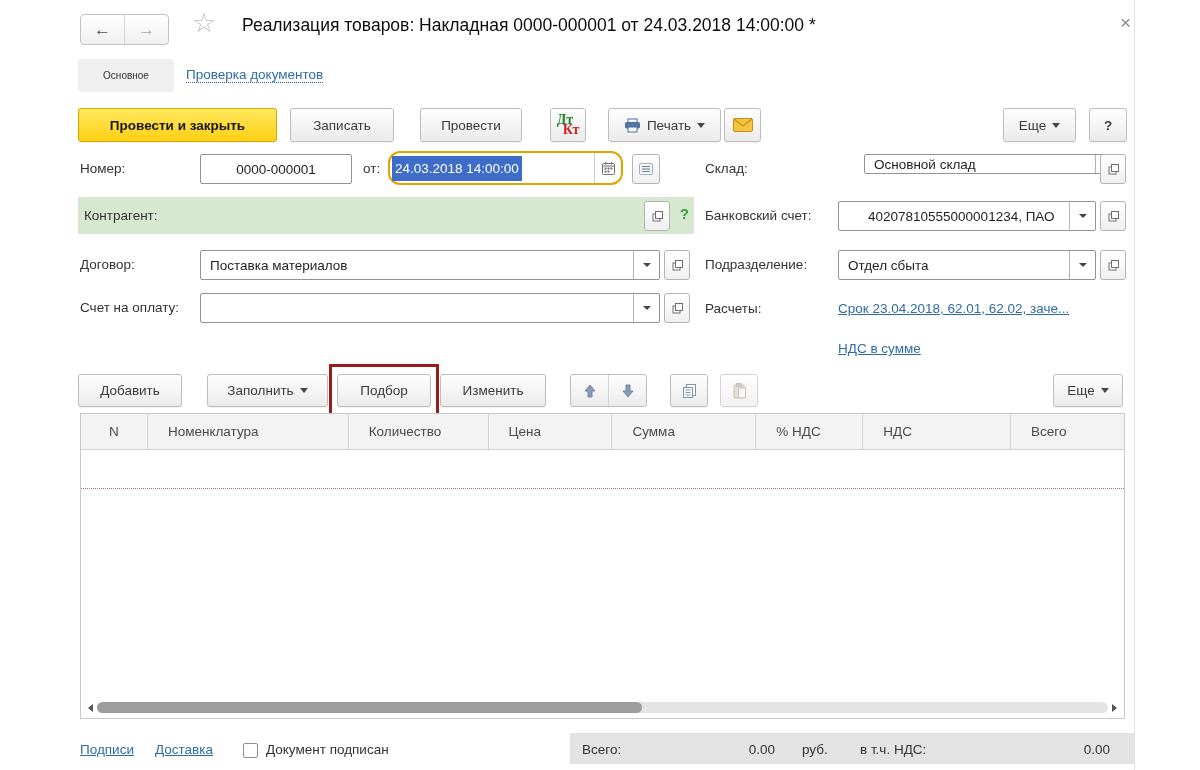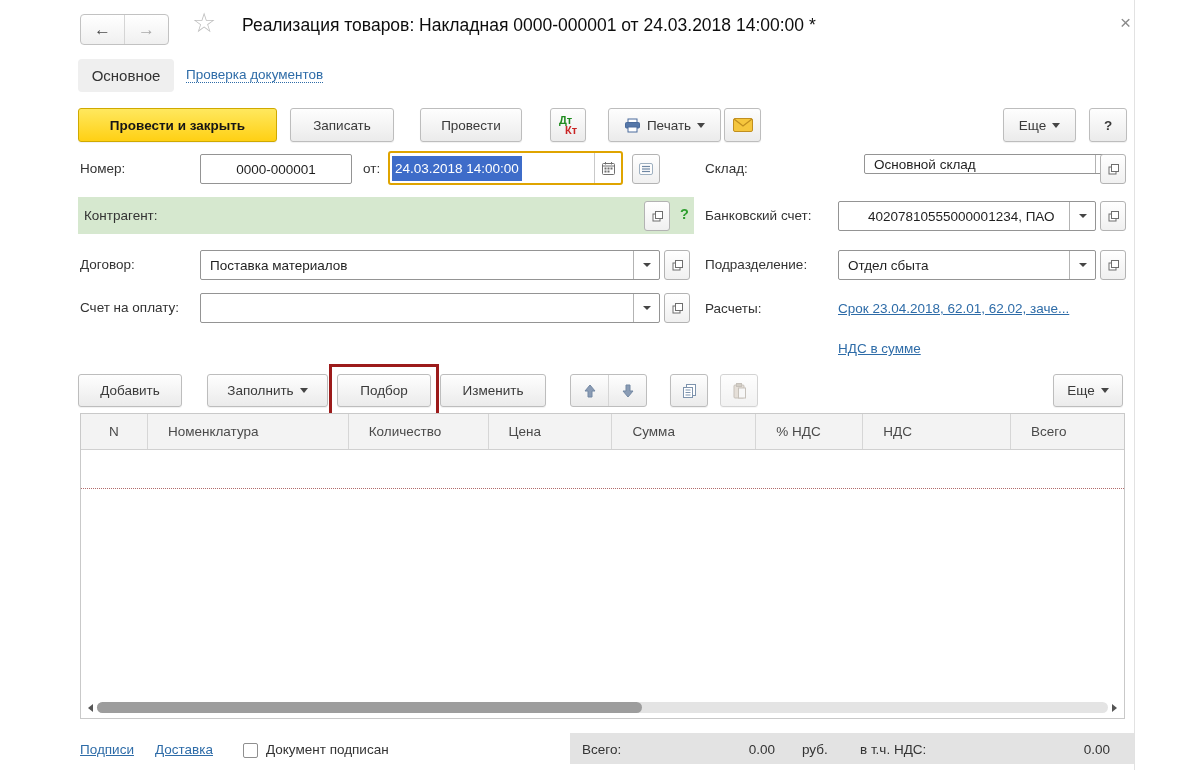--- a/index.html
+++ b/index.html
@@ -15,21 +15,21 @@
   .field{background:#fff;border:1px solid #949494;border-radius:2px;display:flex;align-items:center;
          font-size:13.5px;color:#1f1f1f;box-sizing:border-box;}
   .field .val{flex:1;padding:0 9px;white-space:nowrap;overflow:hidden;}
   .combo-arrow{width:25px;align-self:stretch;border-left:1px solid #b3b3b3;display:flex;align-items:center;justify-content:center;}
   .sq-btn{border:1px solid #b3b3b3;border-radius:3px;background:linear-gradient(#ffffff,#f0f0f0);
           display:flex;align-items:center;justify-content:center;box-sizing:border-box;}
   .link{color:#2e6ca8;text-decoration:underline;font-size:13.5px;cursor:pointer;white-space:nowrap;}
   .label{font-size:13.5px;color:#333;white-space:nowrap;}
   .th{border-right:1px solid #d6d6d6;display:flex;align-items:center;padding-left:20px;
       font-size:13.5px;color:#4a4a4a;box-sizing:border-box;}
-  .dtkt{display:flex;flex-direction:column;line-height:10px;font-size:11px;font-weight:bold;}
+  .dtkt{display:flex;flex-direction:column;line-height:10px;font-size:14px;font-weight:bold;font-family:Liberation Serif, serif;}
   .dtkt .dt{color:#1e8b1e;}
   .dtkt .kt{color:#c92323;margin-left:6px;}
   .tri-left{width:0;height:0;border-top:4px solid transparent;border-bottom:4px solid transparent;border-right:5px solid #555;}
   .tri-right{width:0;height:0;border-top:4px solid transparent;border-bottom:4px solid transparent;border-left:5px solid #555;}
 </style>
 </head>
 <body>
 
 <div class="screen">
 
@@ -44,21 +44,21 @@
     </div>
   </div>
 
   <span class="abs" style="left:192px;top:10px;font-size:27px;color:#bfbfbf;line-height:1;">☆</span>
 
   <div class="abs" style="left:242px;top:15px;font-size:17.5px;color:#0d0d0d;white-space:nowrap;">Реализация товаров: Накладная 0000-000001 от 24.03.2018 14:00:00 *</div>
 
   <div class="abs" style="left:1120px;top:12px;font-size:19px;color:#8a8a8a;">×</div>
 
   <div class="abs" style="left:78px;top:59px;width:96px;height:33px;background:#efefef;border-radius:4px;
-              display:flex;align-items:center;justify-content:center;font-size:15px;color:#333;">Основное</div>
+              display:flex;align-items:center;justify-content:center;font-size:10px;color:#333;">Основное</div>
   <div class="abs" style="left:186px;top:67px;font-size:13.5px;color:#2e6ca8;border-bottom:1px dotted #2e6ca8;">Проверка документов</div>
 
   <div class="abs btn btn-yellow" style="left:78px;top:108px;width:199px;height:34px;">Провести и закрыть</div>
   <div class="abs btn" style="left:290px;top:108px;width:104px;height:34px;">Записать</div>
   <div class="abs btn" style="left:420px;top:108px;width:102px;height:34px;">Провести</div>
 
   <div class="abs btn" style="left:550px;top:108px;width:36px;height:34px;">
     <div class="dtkt">
       <span class="dt">Дт</span>
       <span class="kt">Кт</span>
@@ -86,21 +86,21 @@
     <span>Еще</span>
     <span class="caret"></span>
   </div>
   <div class="abs btn" style="left:1089px;top:108px;width:38px;height:34px;font-weight:bold;">?</div>
 
   <div class="abs label" style="left:80px;top:161px;">Номер:</div>
   <div class="abs field" style="left:200px;top:154px;width:152px;height:30px;">
     <div class="val" style="text-align:center;">0000-000001</div>
   </div>
   <div class="abs label" style="left:363px;top:161px;">от:</div>
-  <div class="abs" style="left:388px;top:151px;width:235px;height:34px;border:2px solid #dfa400;border-radius:3px;background:#fff;
+  <div class="abs" style="left:388px;top:151px;width:235px;height:34px;border:2px solid #dfa400;border-radius:12px;background:#fff;
               display:flex;align-items:center;box-sizing:border-box;">
     <div style="flex:1;padding:0 2px;">
       <span style="background:#3e6cc9;color:#fff;font-size:13.5px;padding:5px 3px;white-space:nowrap;">24.03.2018 14:00:00</span>
     </div>
     <div style="width:26px;align-self:stretch;border-left:1px solid #c9c9c9;display:flex;align-items:center;justify-content:center;">
       <svg width="13" height="13" viewBox="0 0 13 13">
         <rect x="0.5" y="1.5" width="12" height="11" rx="1" fill="#fff" stroke="#6f6f6f"></rect>
         <line x1="0.5" y1="4" x2="12.5" y2="4" stroke="#6f6f6f"></line>
         <line x1="3.5" y1="0" x2="3.5" y2="2.5" stroke="#6f6f6f"></line>
         <line x1="9.5" y1="0" x2="9.5" y2="2.5" stroke="#6f6f6f"></line>

